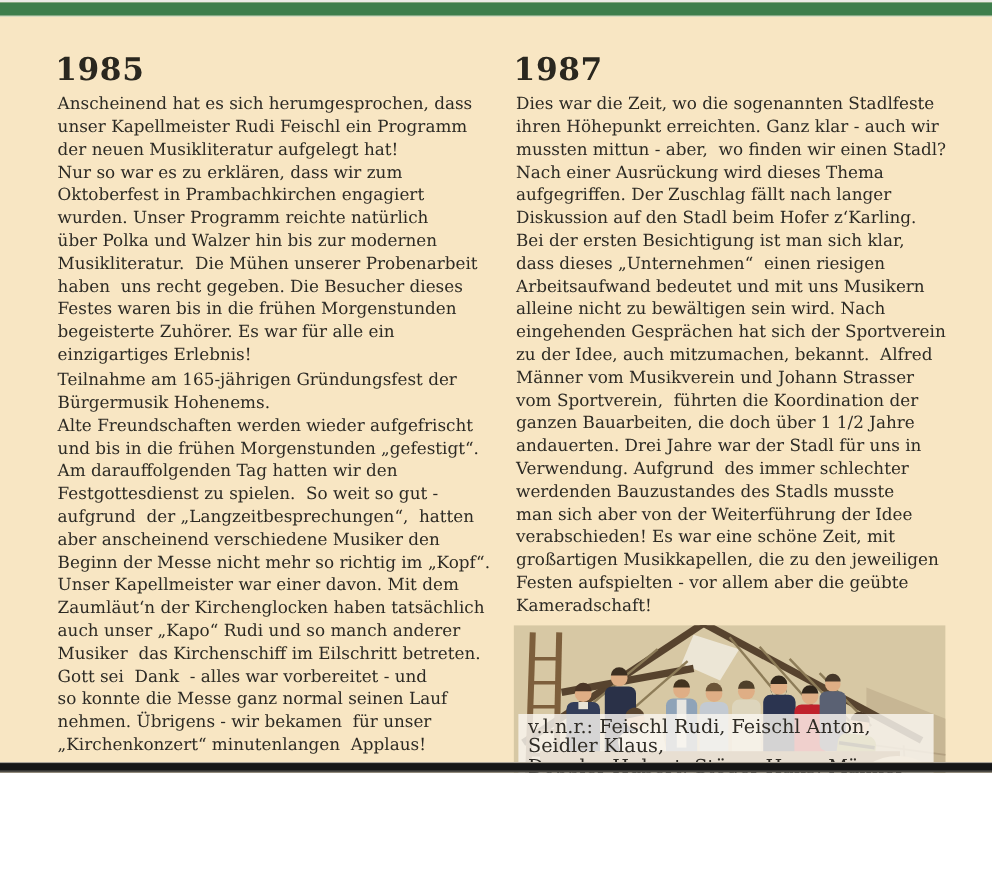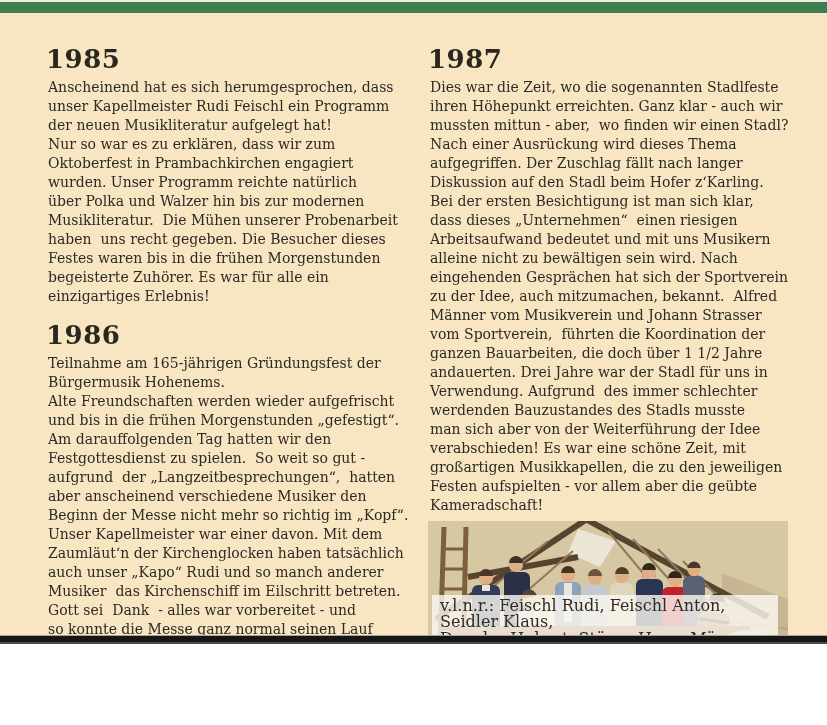--- a/index.html
+++ b/index.html
@@ -66,21 +66,20 @@
 Nur so war es zu erklären, dass wir zum
 Oktoberfest in Prambachkirchen engagiert
 wurden. Unser Programm reichte natürlich
 über Polka und Walzer hin bis zur modernen
 Musikliteratur.  Die Mühen unserer Probenarbeit
 haben  uns recht gegeben. Die Besucher dieses
 Festes waren bis in die frühen Morgenstunden
 begeisterte Zuhörer. Es war für alle ein
 einzigartiges Erlebnis!</p>
 
-      <h2 class="year mid">1986</h2>
       <p class="body">Teilnahme am 165-jährigen Gründungsfest der
 Bürgermusik Hohenems.
 Alte Freundschaften werden wieder aufgefrischt
 und bis in die frühen Morgenstunden „gefestigt“.
 Am darauffolgenden Tag hatten wir den
 Festgottesdienst zu spielen.  So weit so gut -
 aufgrund  der „Langzeitbesprechungen“,  hatten
 aber anscheinend verschiedene Musiker den
 Beginn der Messe nicht mehr so richtig im „Kopf“.
 Unser Kapellmeister war einer davon. Mit dem

